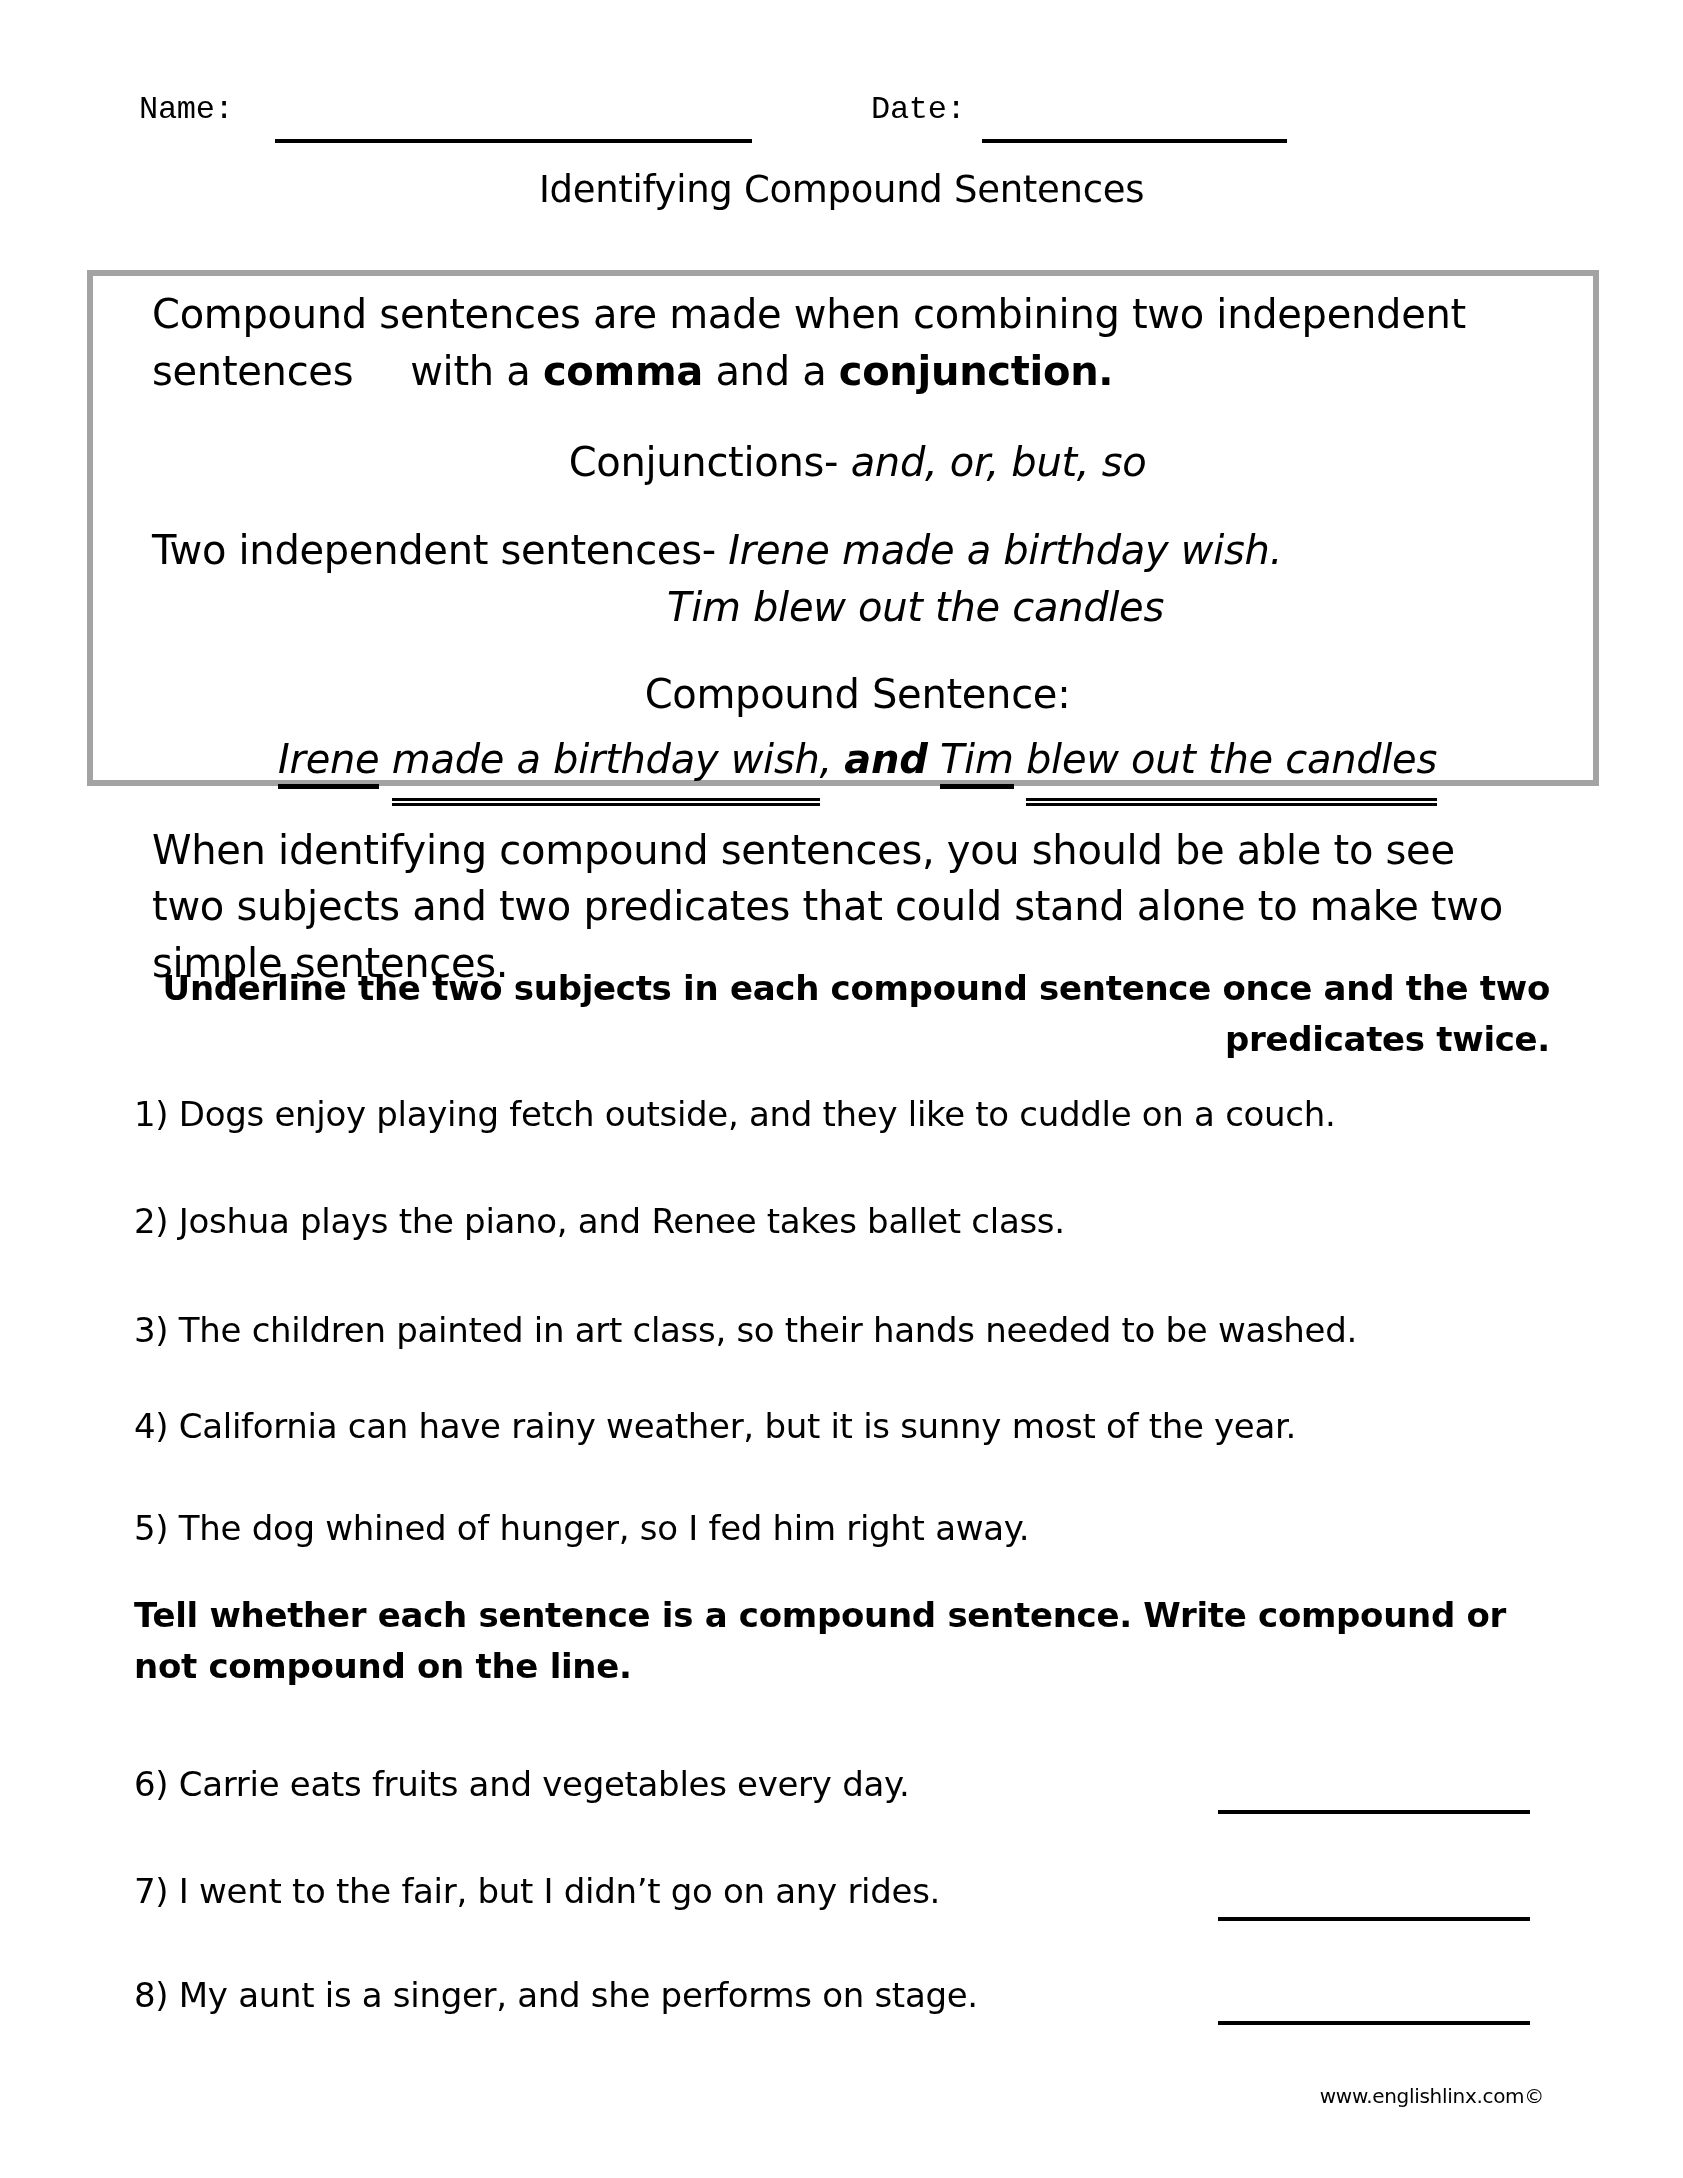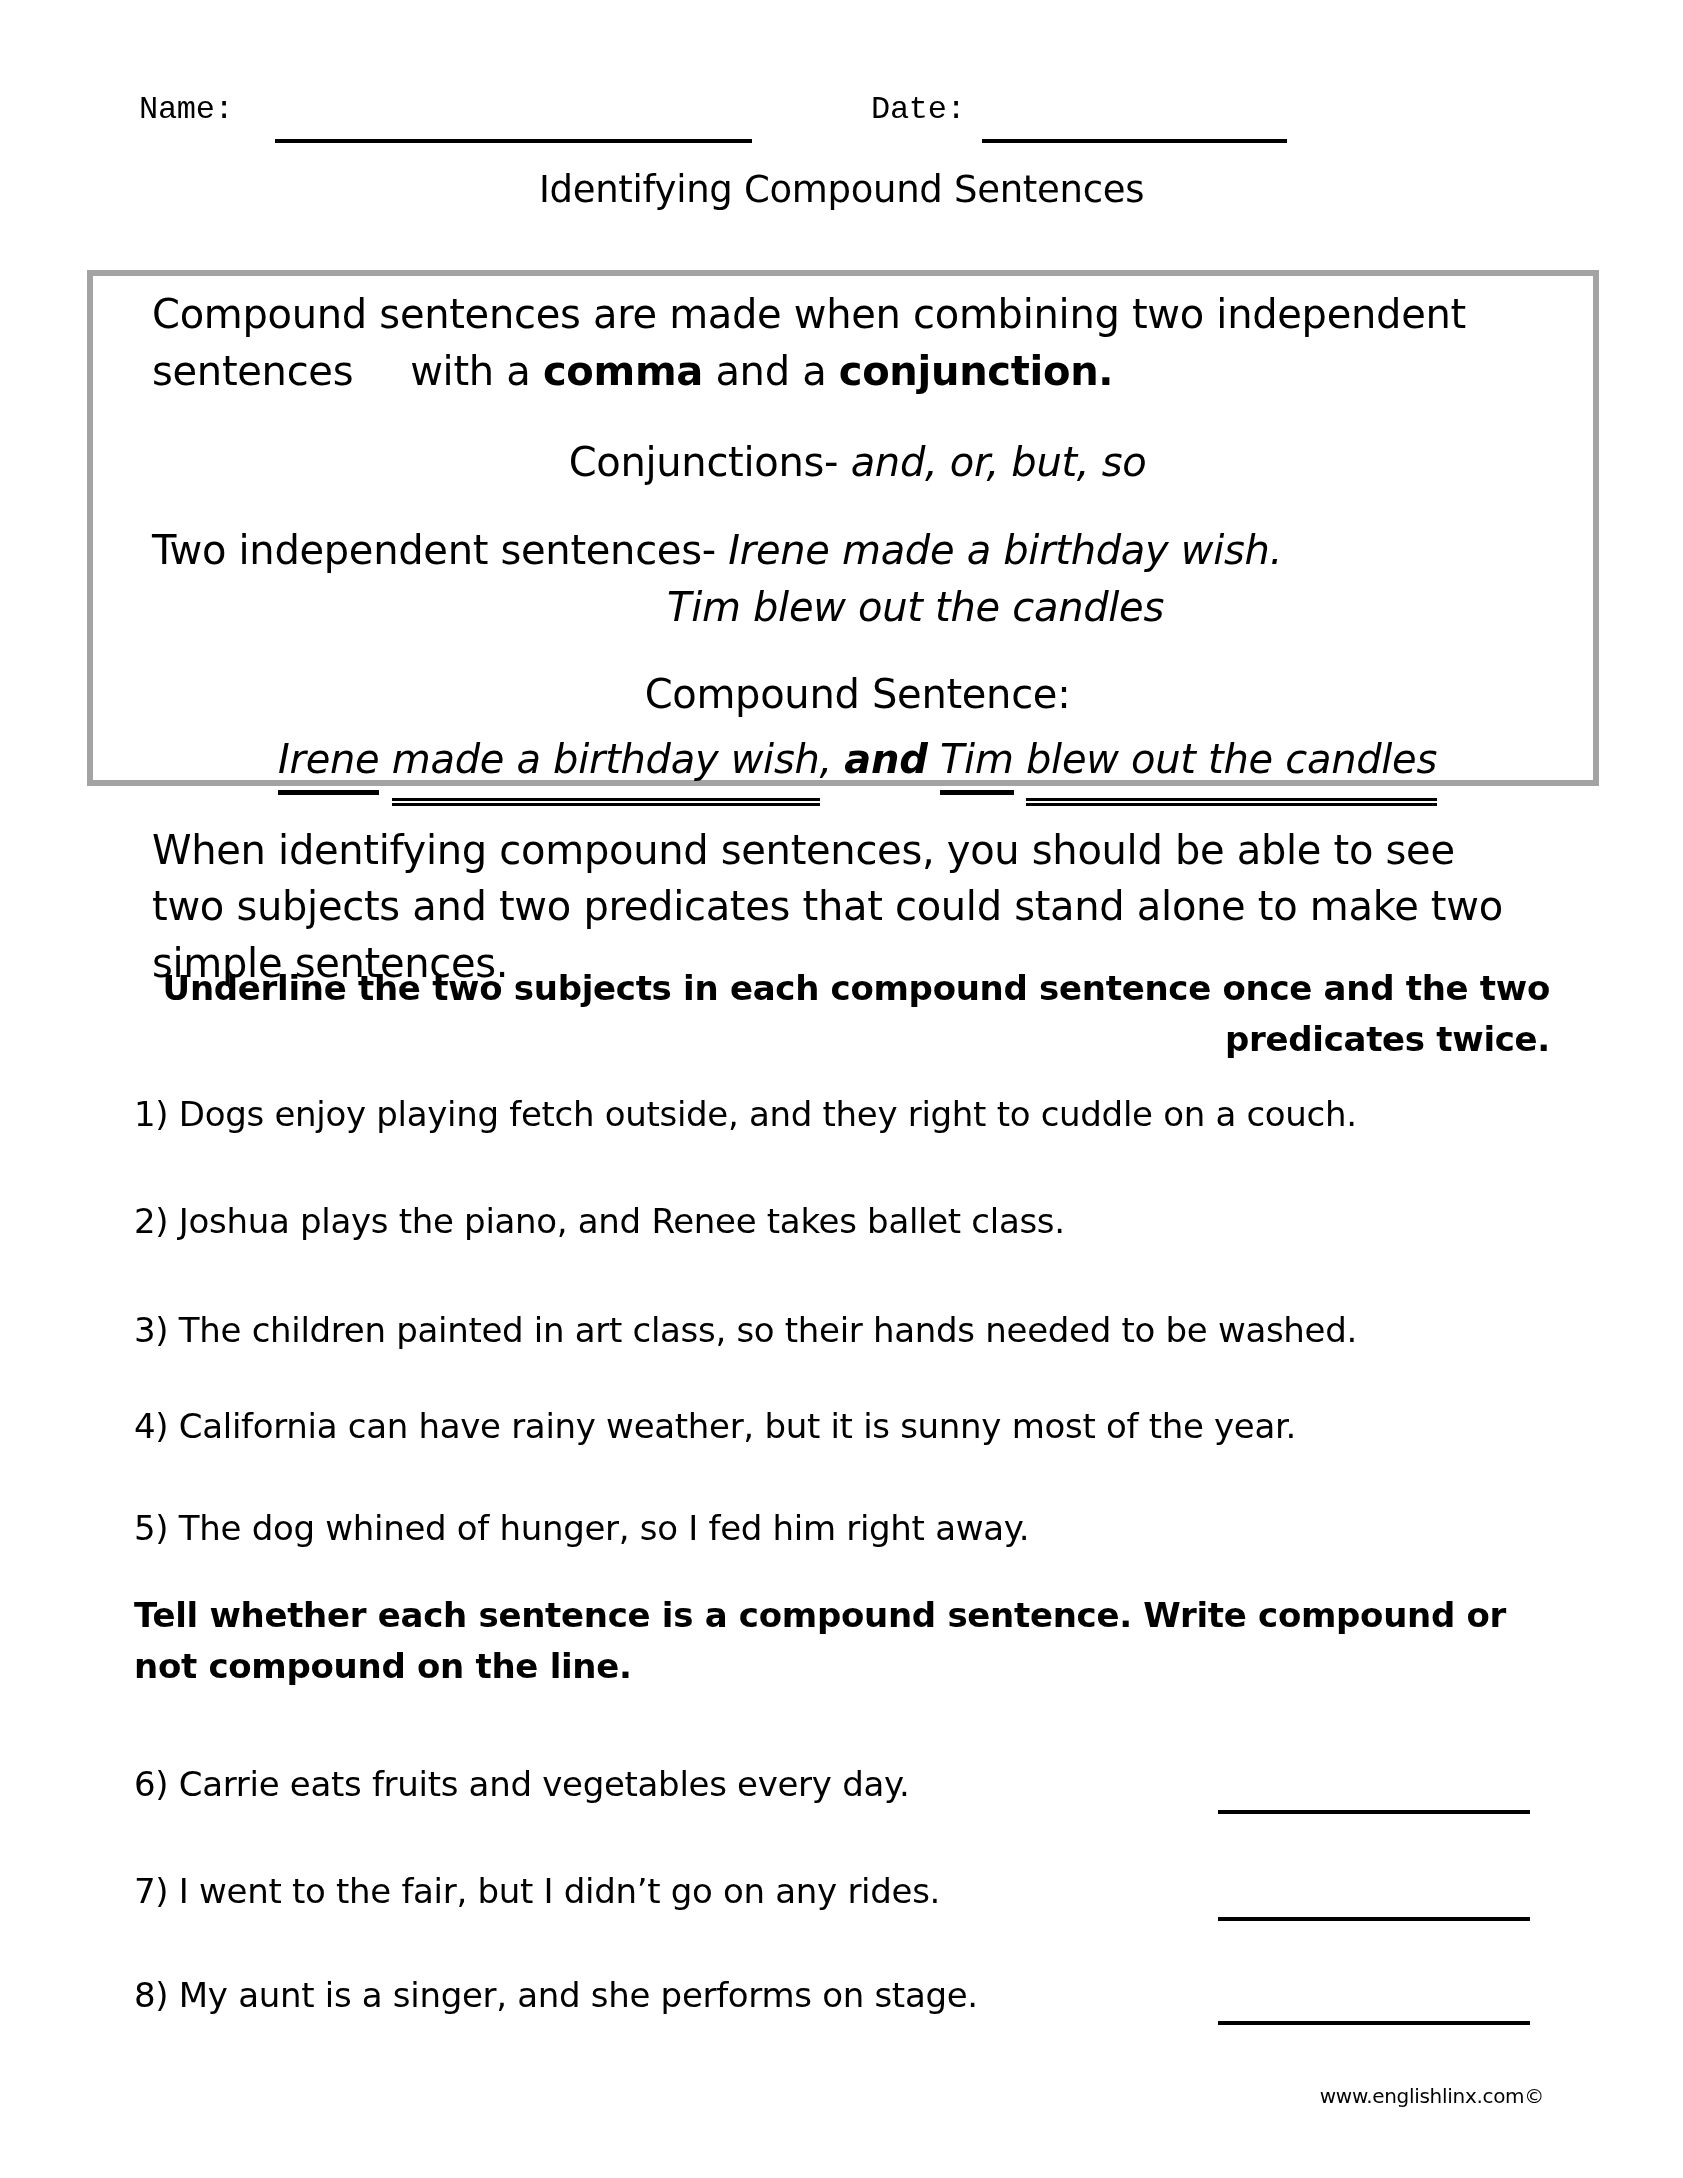--- a/index.html
+++ b/index.html
@@ -32,21 +32,21 @@
     font-size: 40px; line-height: 1.42;
   }
   .b { font-weight: bold; }
   .i { font-style: italic; }
   .gap { display: inline-block; width: 57px; }
   .conj-line { margin-top: 34px; text-align: center; }
   .two-indep { margin-top: 32px; }
   .indent2 { margin-left: 515px; }
   .comp-heading { margin-top: 30px; text-align: center; }
   .comp-example { margin-top: 8px; text-align: center; font-style: italic; }
-  .u1 { border-bottom: 5px solid #000; padding-bottom: 8px; }
+  .u1 { border-bottom: 5px solid #000; padding-bottom: 2px; }
   .u2 { border-bottom: 8px double #000; padding-bottom: 16px; }
   .explanation { margin-top: 34px; width: 1356px; }
 
   
   .instructions {
     left: 134px; width: 1416px;
     font-size: 34px; font-weight: bold; line-height: 1.5;
   }
   .instr-1 { top: 963px; text-align: right; }
   .instr-2 { top: 1590px; }
@@ -116,21 +116,21 @@
     <span class="b">and</span>
     <span class="u1">Tim</span>
     <span class="u2">blew out the candles</span>
   </div>
 
   <div class="explanation">When identifying compound sentences, you should be able to see two subjects and two predicates that could stand alone to make two simple sentences.</div>
 </div>
 
 <div class="abs instructions instr-1">Underline the two subjects in each compound sentence once and the two predicates twice.</div>
 
-<div class="abs item item-1"><span>1)</span> <span>Dogs enjoy playing fetch outside, and they right to cuddle on a couch.</span></div>
+<div class="abs item item-1"><span>1)</span> <span>Dogs enjoy playing fetch outside, and they like to cuddle on a couch.</span></div>
 <div class="abs item item-2"><span>2)</span> <span>Joshua plays the piano, and Renee takes ballet class.</span></div>
 <div class="abs item item-3"><span>3)</span> <span>The children painted in art class, so their hands needed to be washed.</span></div>
 <div class="abs item item-4"><span>4)</span> <span>California can have rainy weather, but it is sunny most of the year.</span></div>
 <div class="abs item item-5"><span>5)</span> <span>The dog whined of hunger, so I fed him right away.</span></div>
 
 <div class="abs instructions instr-2">Tell whether each sentence is a compound sentence. Write compound or not compound on the line.</div>
 
 <div class="abs item item-6"><span>6)</span> <span>Carrie eats fruits and vegetables every day.</span><span class="answer-blank"></span></div>
 <div class="abs item item-7"><span>7)</span> <span>I went to the fair, but I didn’t go on any rides.</span><span class="answer-blank"></span></div>
 <div class="abs item item-8"><span>8)</span> <span>My aunt is a singer, and she performs on stage.</span><span class="answer-blank"></span></div>

